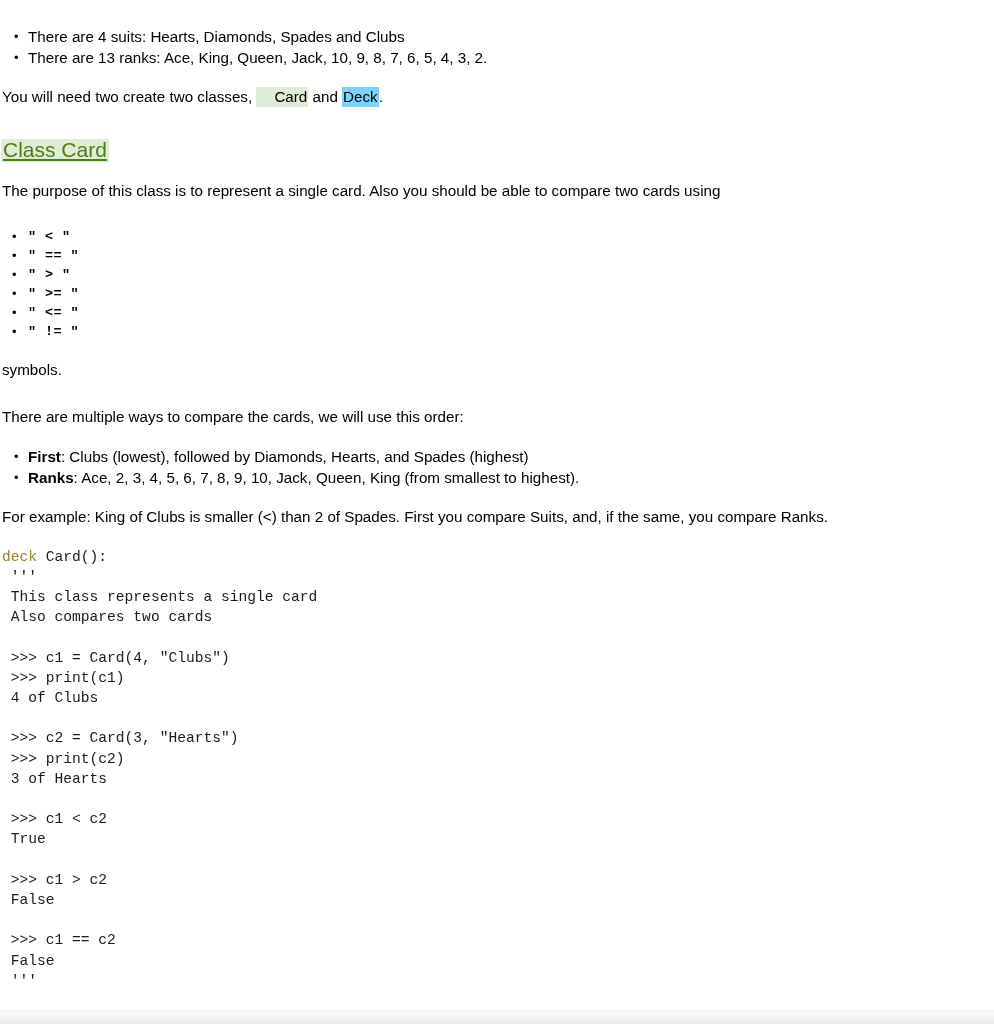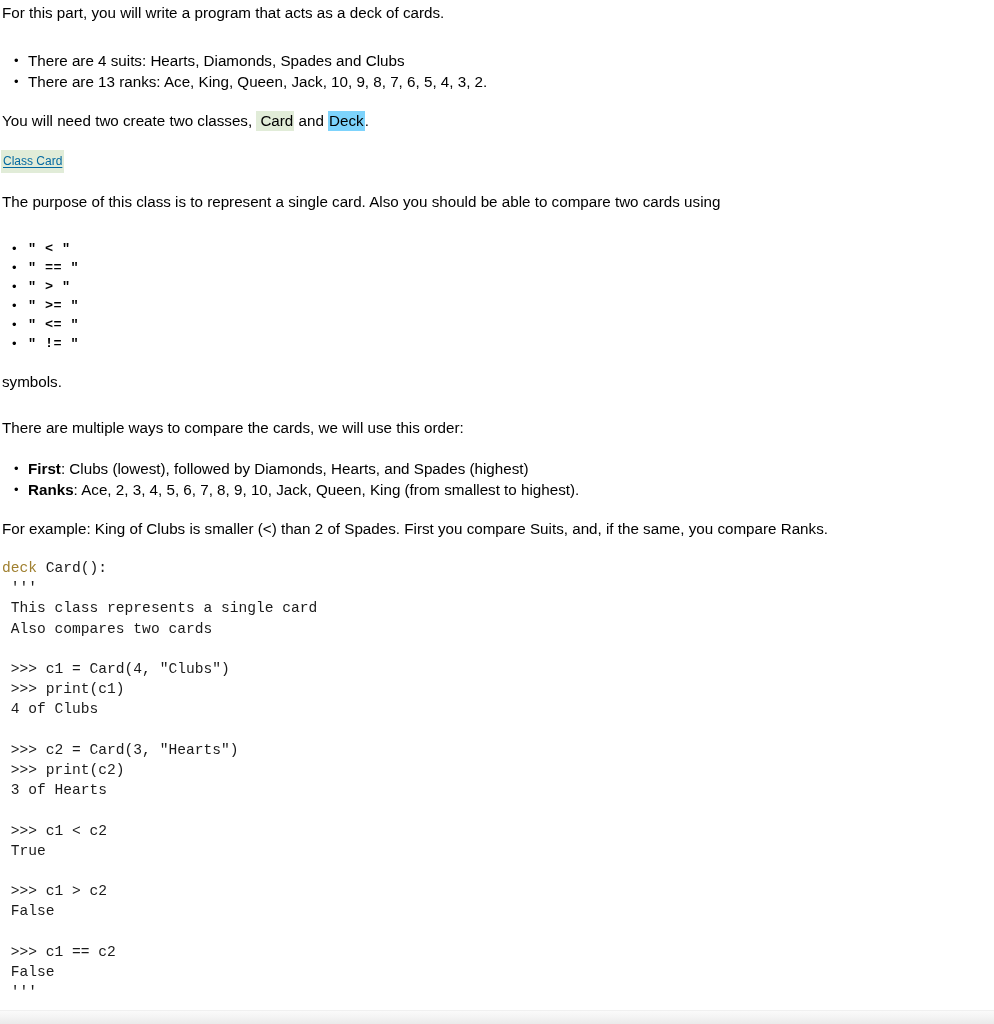--- a/index.html
+++ b/index.html
@@ -88,39 +88,40 @@
     top: 0;
     font-family: "Liberation Sans", sans-serif;
     font-size: 13px;
     line-height: 19px;
     font-weight: 400;
     color: #000;
   }
 
   .hl-card {
     background: #e1ecd8;
-    padding: 1px 1px 2px 4px;
+    padding: 1px 1px 2px 18px;
     text-align: right;
   }
   .hl-deck {
     background: #7dd3fc;
     padding: 1px 1px 2px 1px;
   }
 
   .section-heading {
     display: inline-block;
     font-family: "Liberation Sans", sans-serif;
-    font-size: 12px;
+    font-size: 21px;
     line-height: 20px;
-    color: #0369a1;
+    color: #4d7c0f;
     background: #e1ecd8;
     text-decoration: underline;
     text-underline-offset: 2px;
     padding: 1px 2px 2px 2px;
     margin-left: 1px;
+    margin-top: 12px;
   }
 
   .bold-lbl { font-weight: 700; }
 
   pre.codeblock {
     font-family: "Liberation Mono", monospace;
     font-size: 14.6px;
     line-height: 20.2px;
     color: #1a1a1a;
     margin: 0;
@@ -140,21 +141,20 @@
     background: linear-gradient(to bottom, #fafafa 0%, #f4f4f4 45%, #eaeaea 100%);
     border-top: 1px solid #f0f0f0;
     box-sizing: border-box;
   }
 </style>
 </head>
 <body>
 
 <div class="page">
 
-  <div class="para intro">For this part, you will write a program that acts as a deck of cards.</div>
 
   <div class="gap-lg"></div>
 
   <ul class="bullets">
     <li>There are 4 suits: Hearts, Diamonds, Spades and Clubs</li>
     <li>There are 13 ranks: Ace, King, Queen, Jack, 10, 9, 8, 7, 6, 5, 4, 3, 2.</li>
   </ul>
 
   <div class="gap-md"></div>
 

